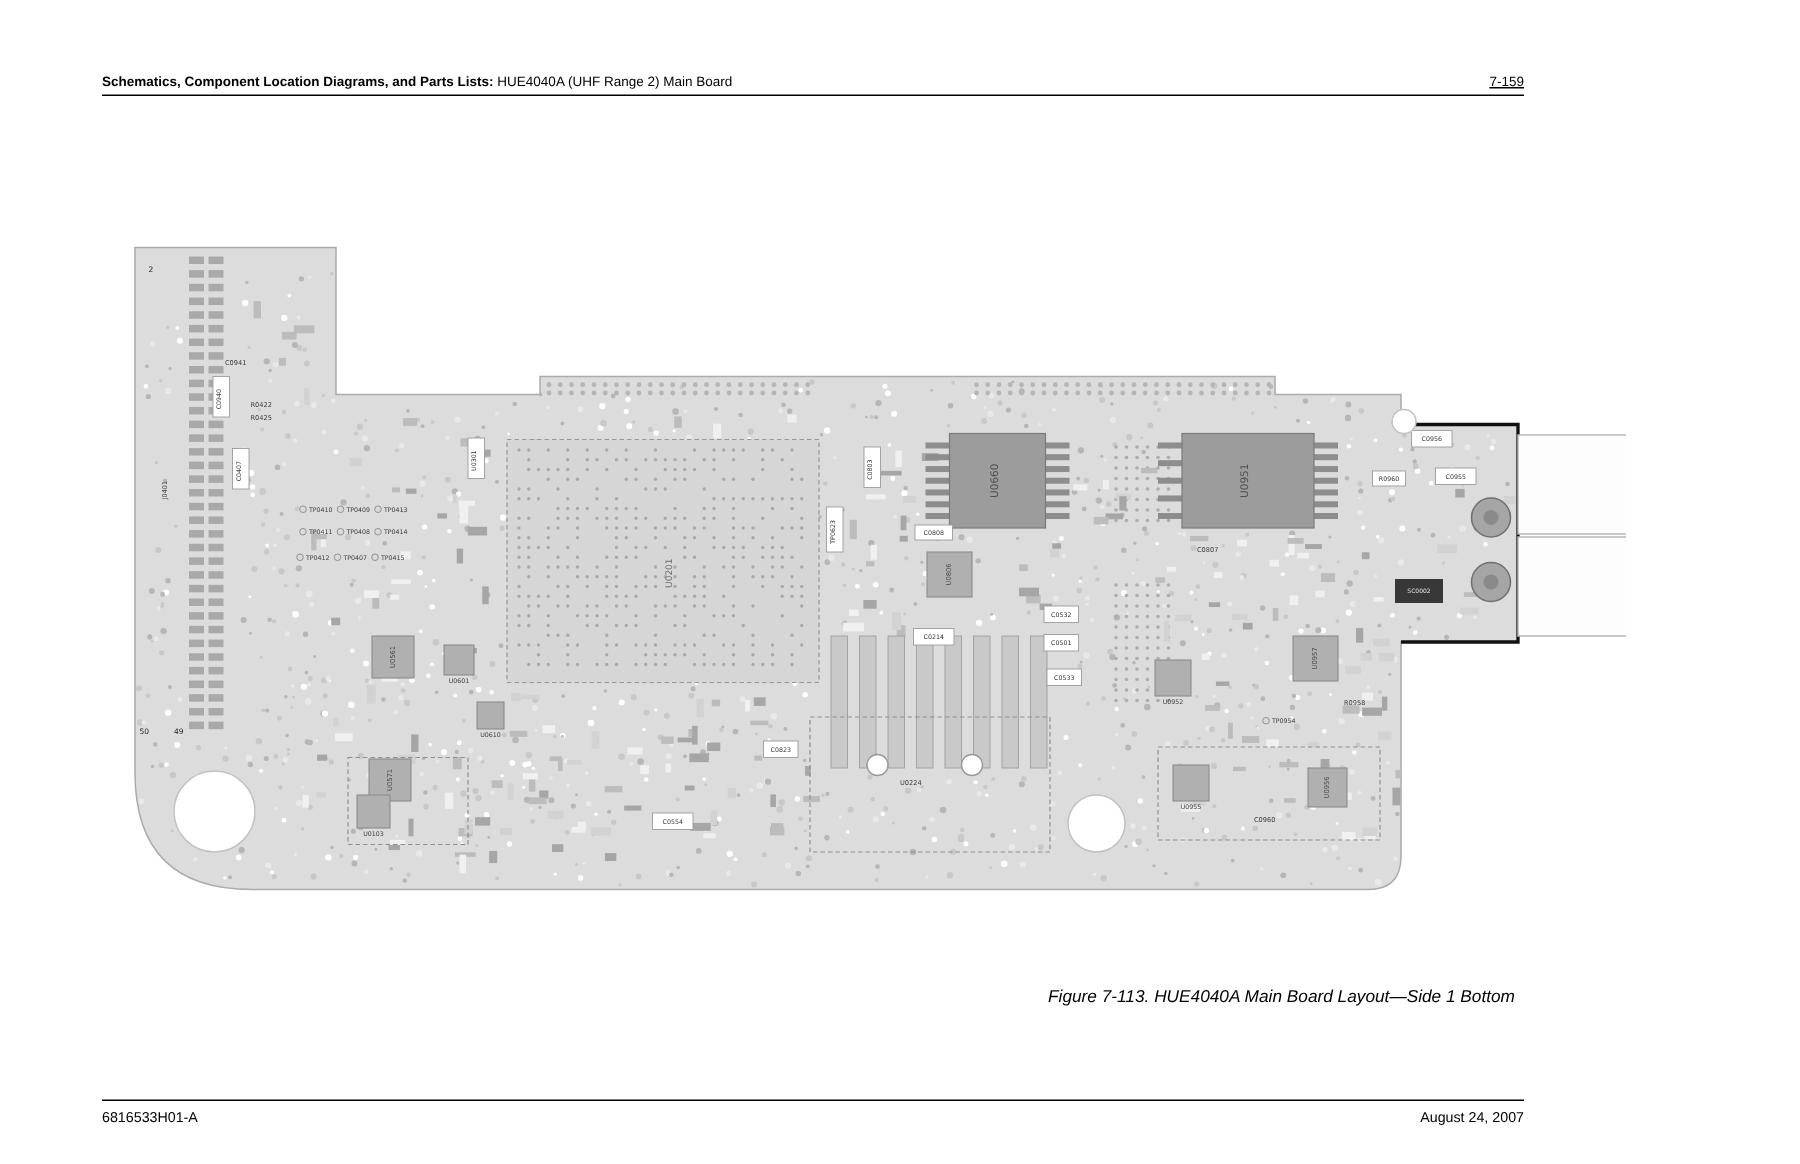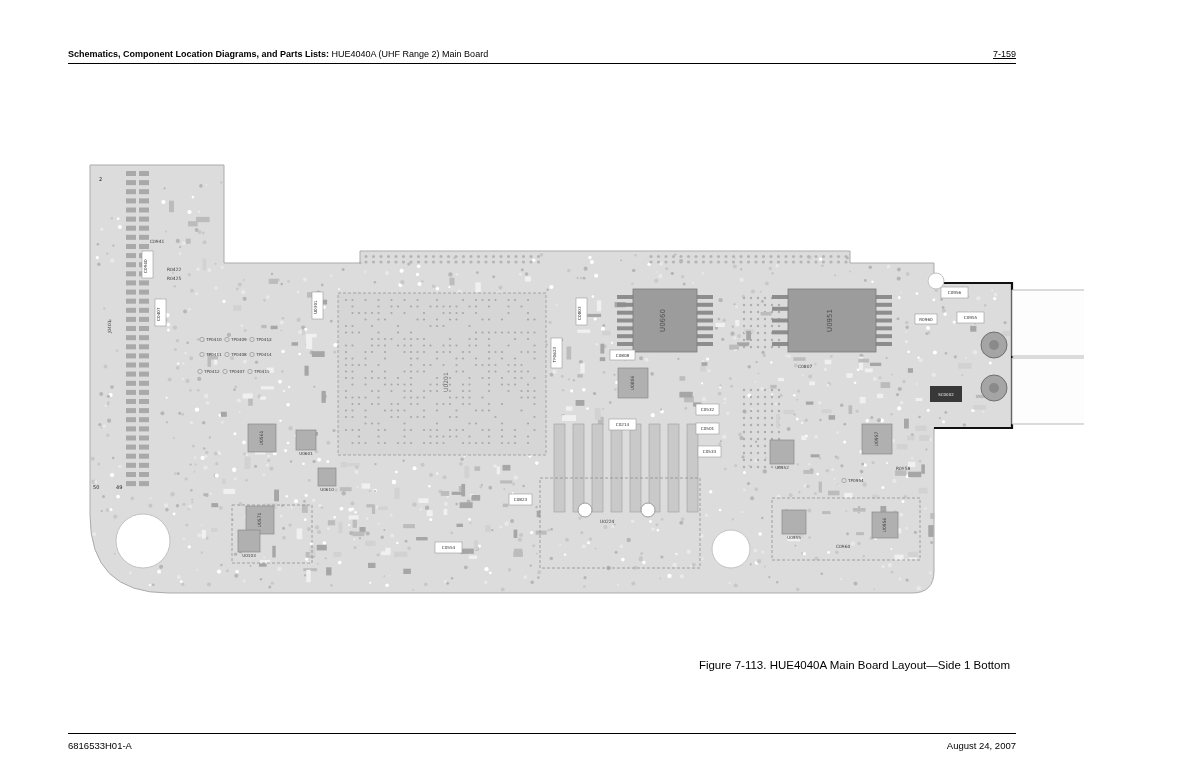--- a/index.html
+++ b/index.html
@@ -3,21 +3,21 @@
 <meta charset="utf-8">
 <style>
   html,body{margin:0;padding:0;background:#ffffff;}
   .page{position:relative;width:1084px;height:776px;background:#ffffff;overflow:hidden;
         font-family:"Liberation Sans","DejaVu Sans",sans-serif;color:#000;}
   .hdr{position:absolute;top:49px;left:68px;font-size:9px;white-space:nowrap;}
   .hdr b{font-weight:bold;}
   .pgnum{position:absolute;top:49px;right:68px;font-size:9px;text-decoration:underline;}
   .rule-top{position:absolute;top:63px;left:68px;right:68px;height:1px;background:#000;}
   .rule-bot{position:absolute;top:733px;left:68px;right:68px;height:1px;background:#000;}
-  .caption{position:absolute;top:659px;right:74px;font-size:11.5px;}
+  .caption{position:absolute;top:659px;right:74px;font-size:11.5px;font-style:italic;}
   .ft-left{position:absolute;top:740px;left:68px;font-size:9.5px;text-align:center;}
   .ft-right{position:absolute;top:740px;right:68px;font-size:9.5px;text-align:center;}
   #pcb{position:absolute;left:80px;top:148px;}
   svg text{font-family:"DejaVu Sans","Liberation Sans",sans-serif;}
 </style>
 </head>
 <body>
 
 <div class="page">
   <div class="hdr">

